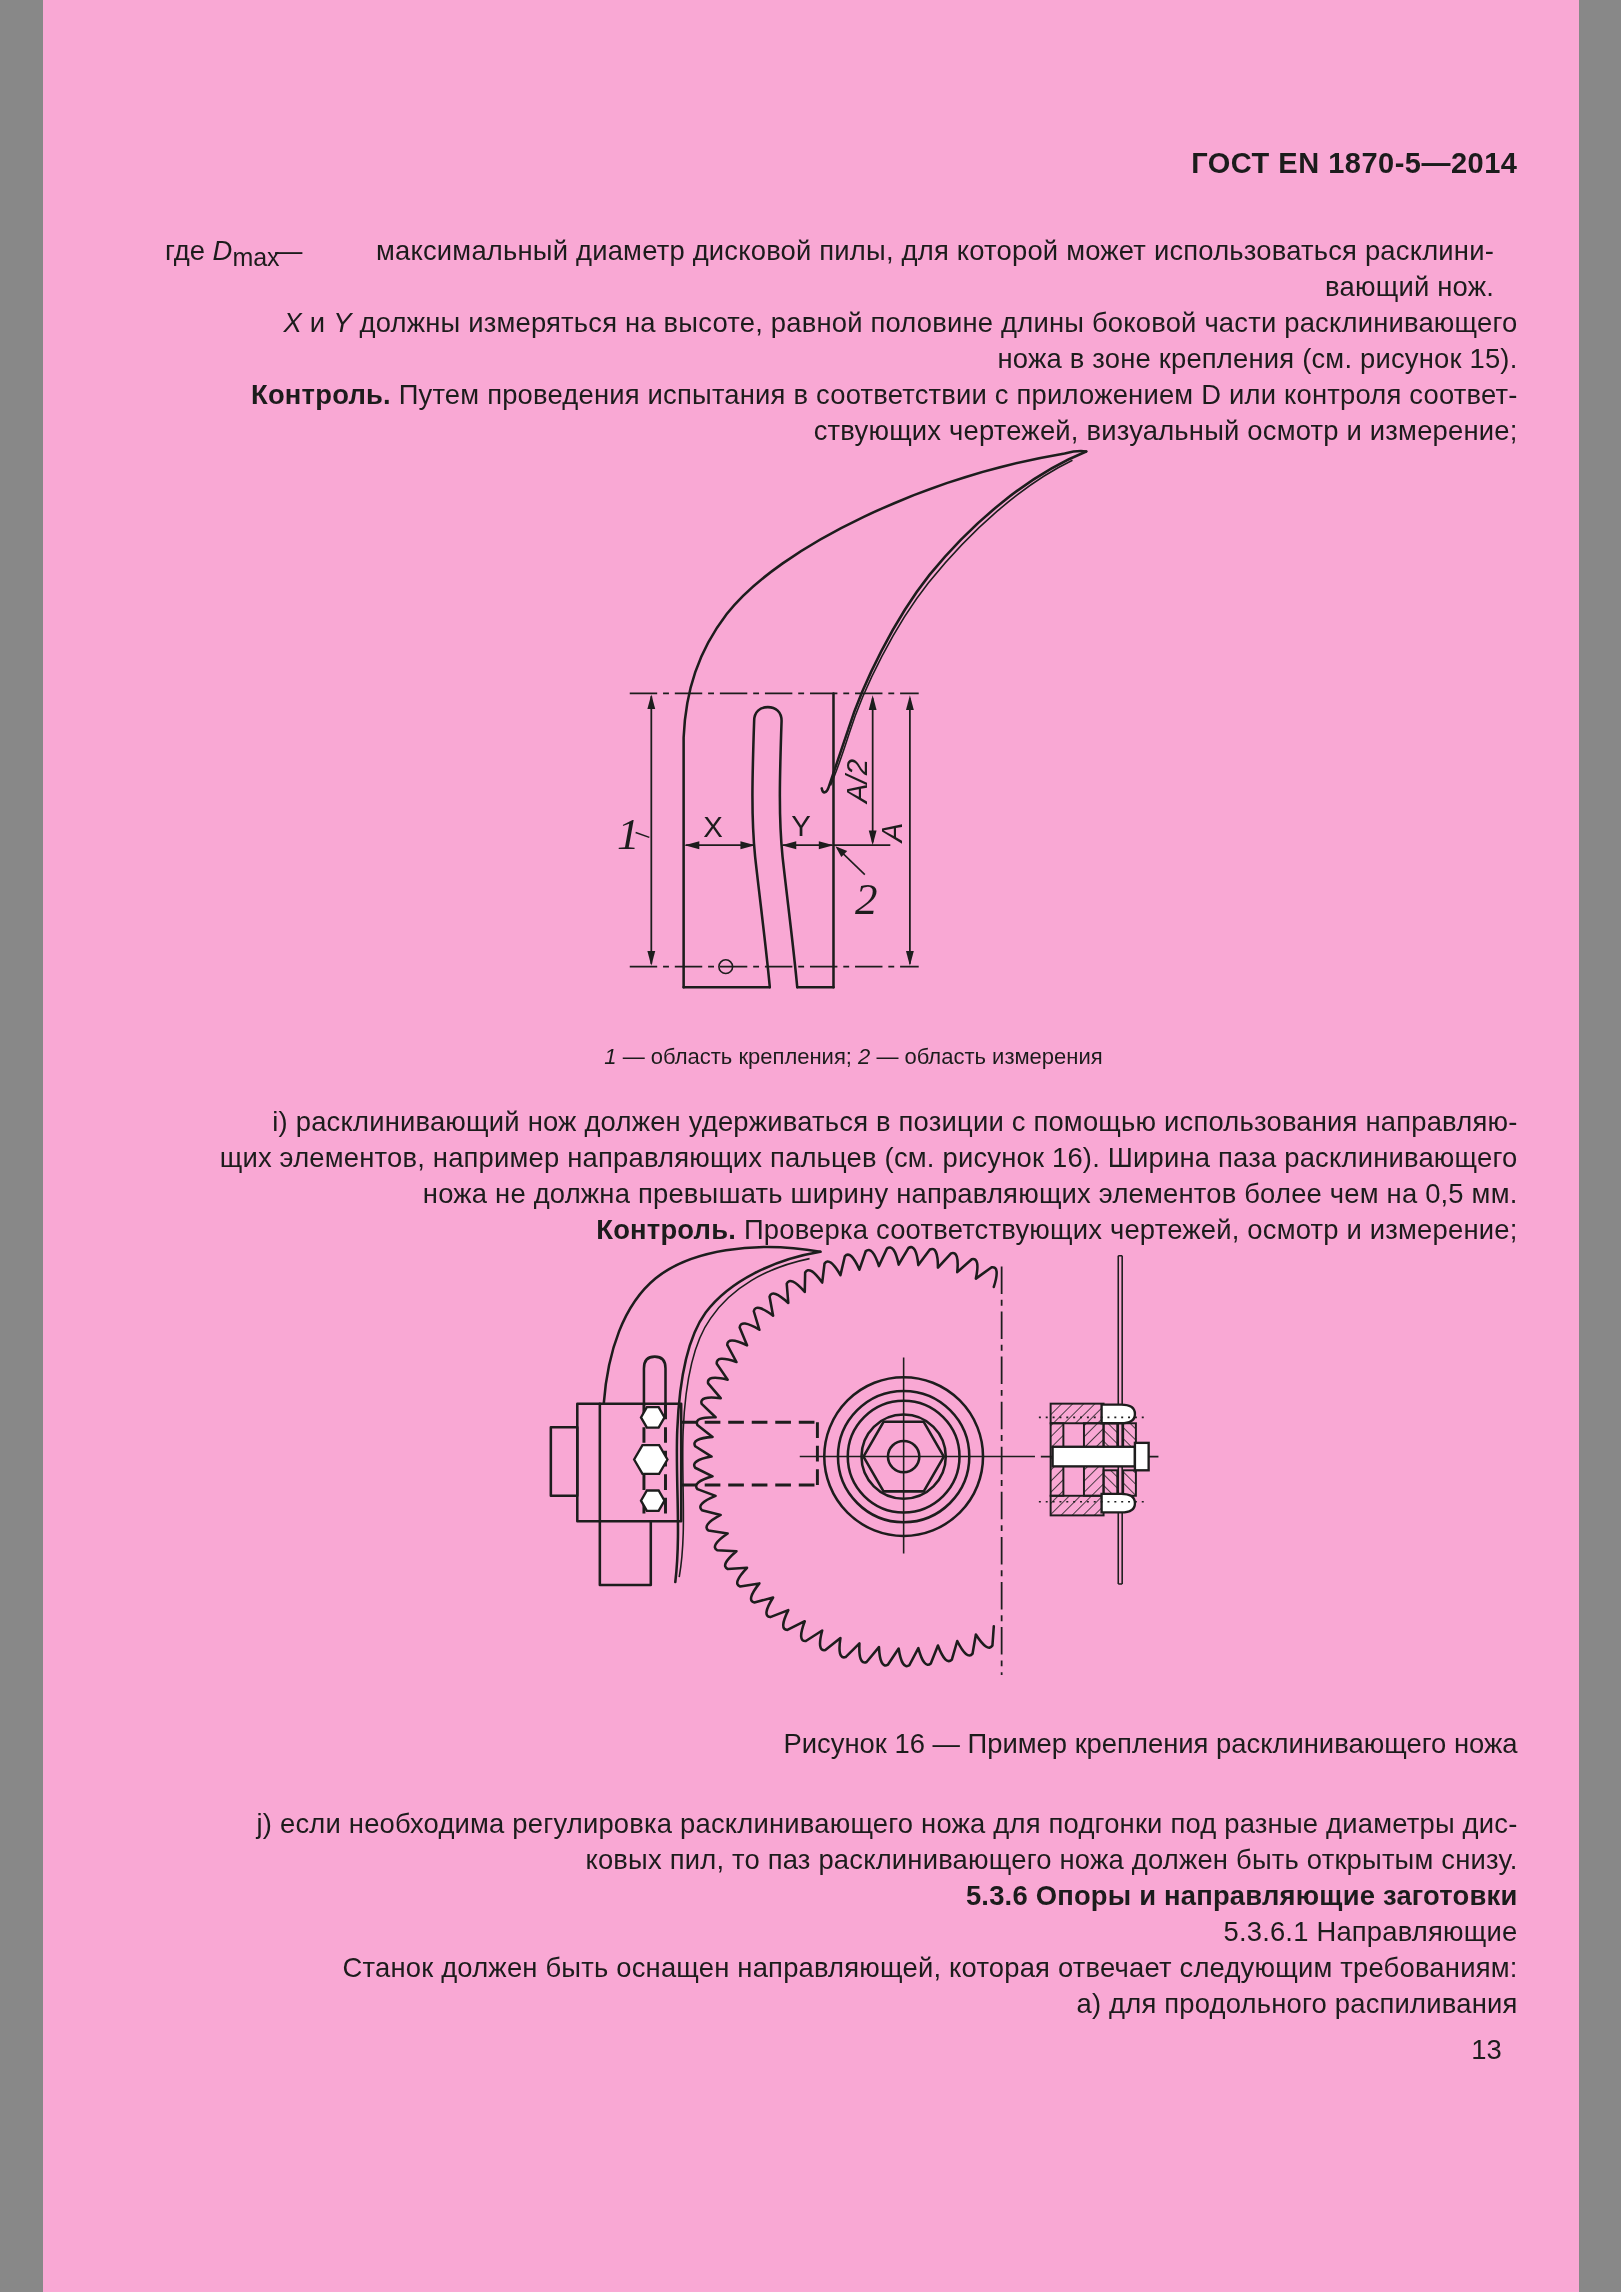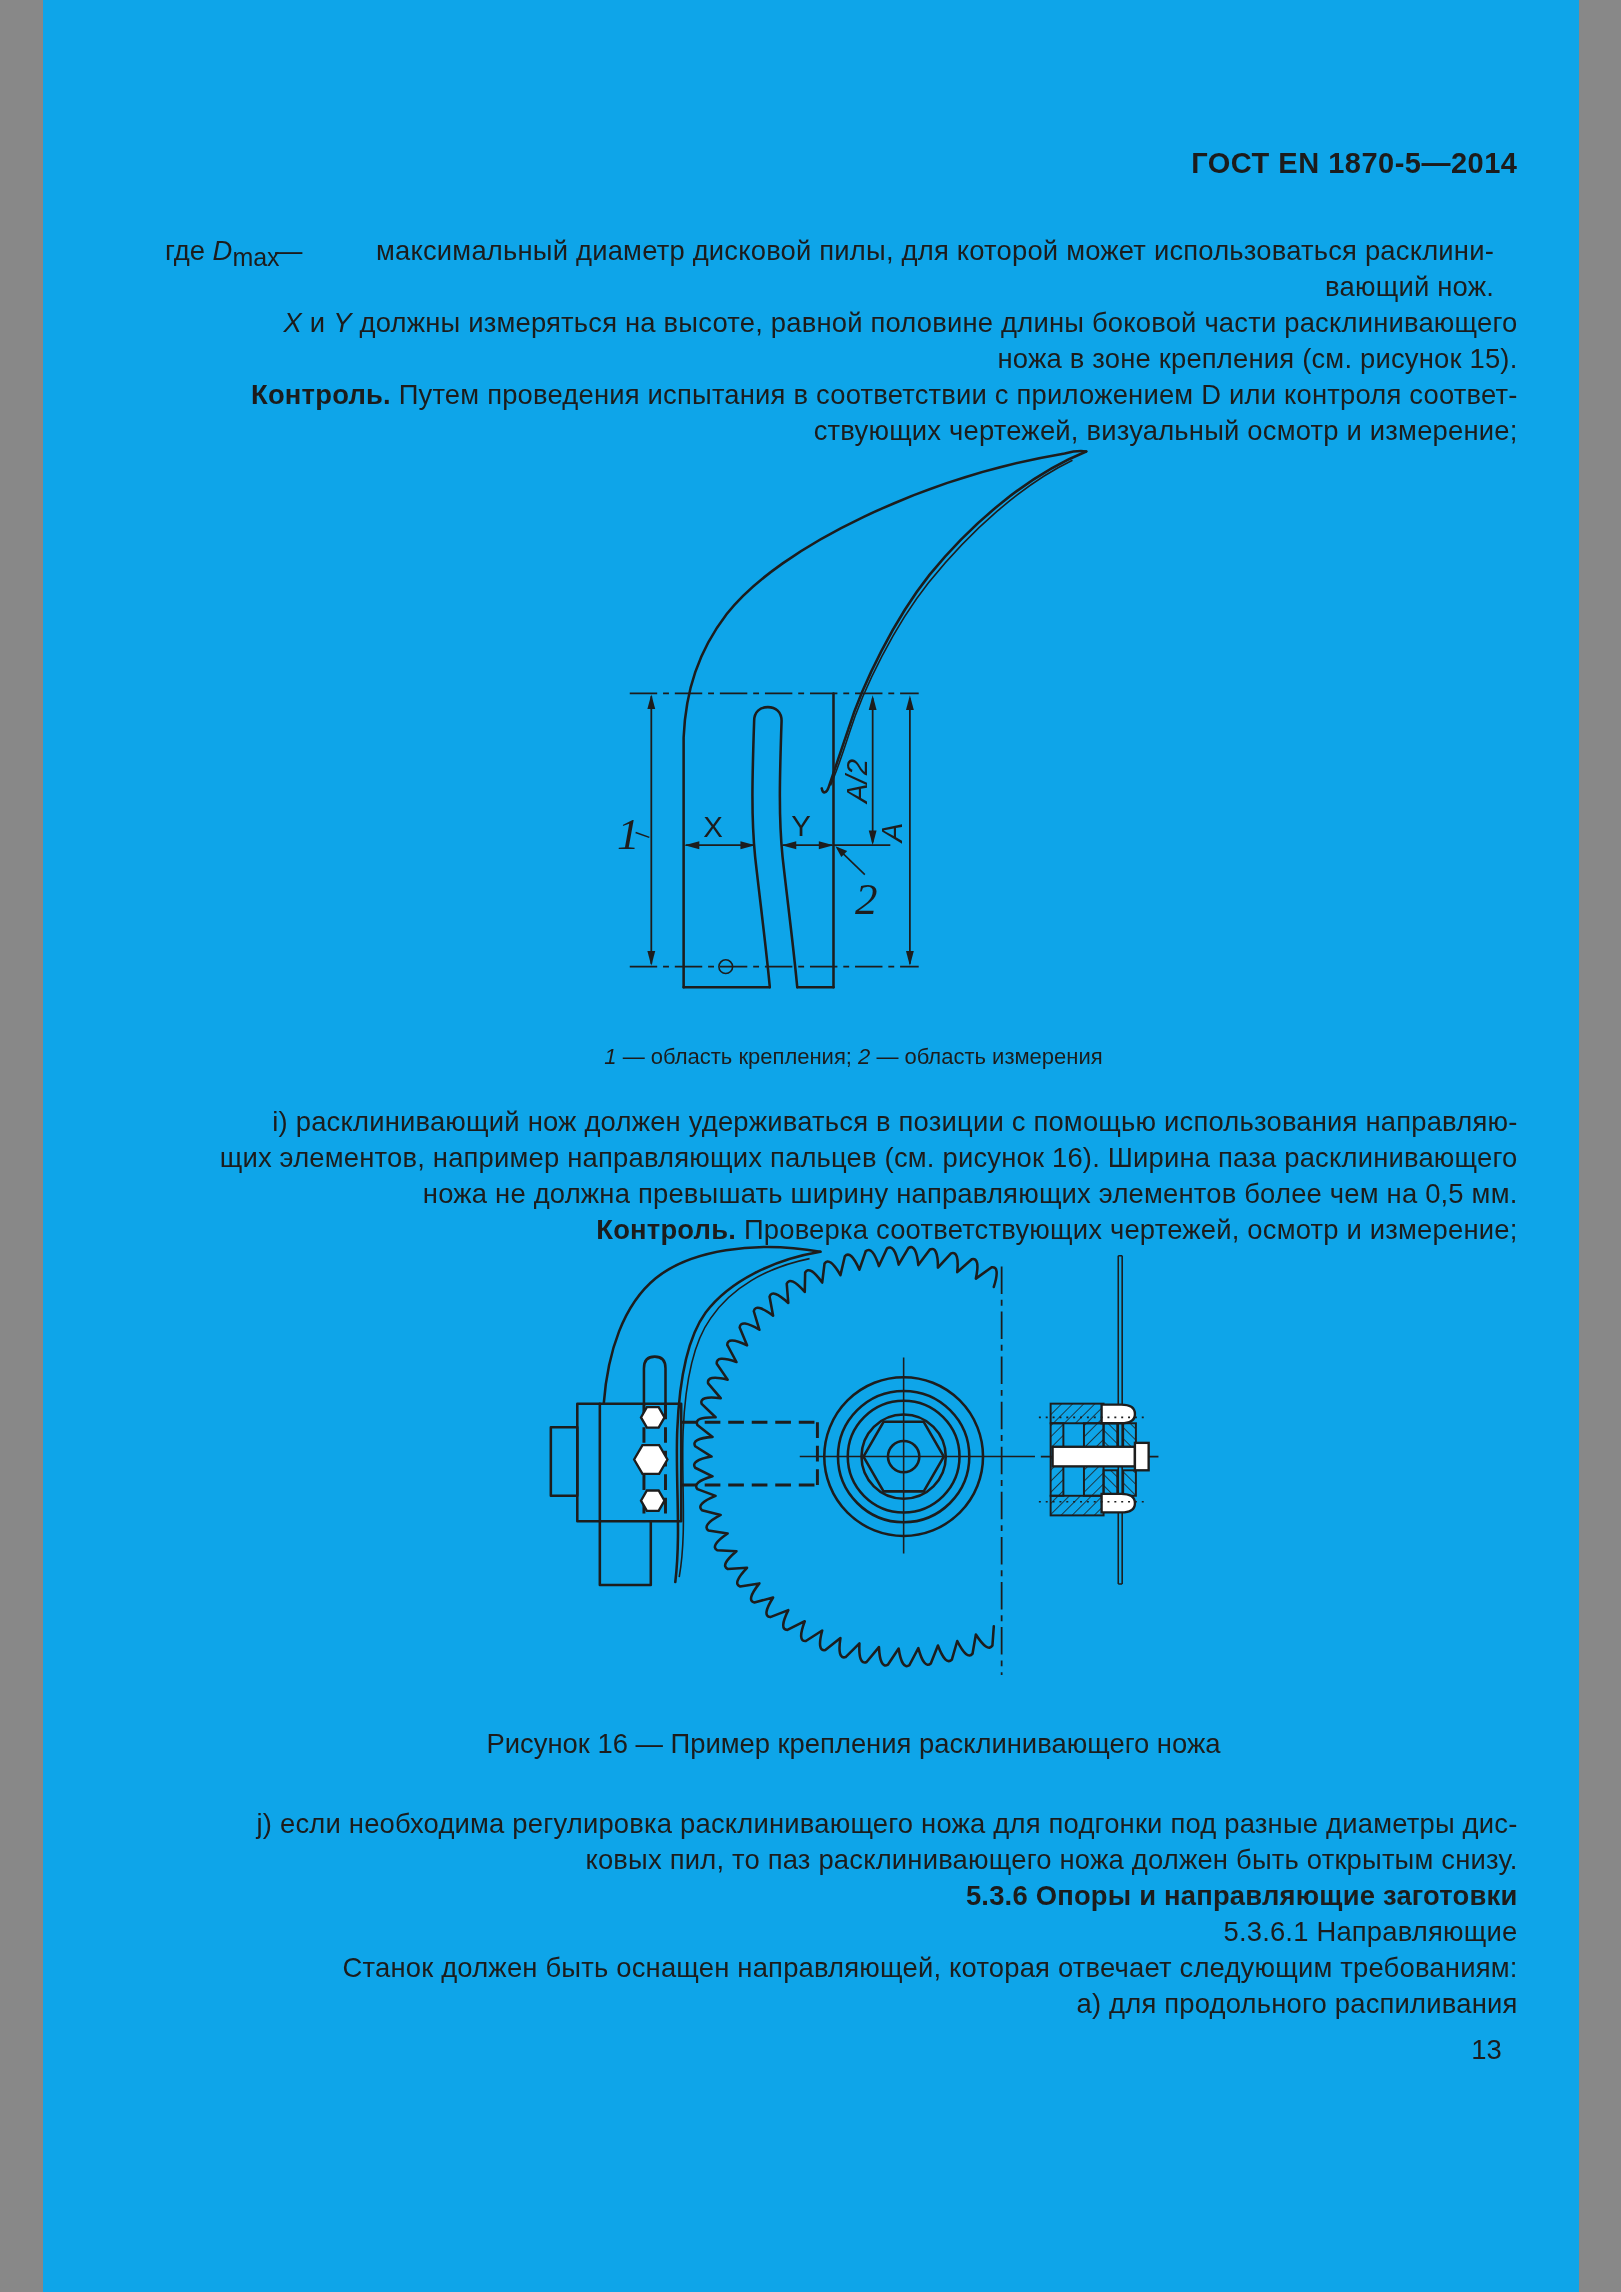--- a/index.html
+++ b/index.html
@@ -1,36 +1,36 @@
 <!DOCTYPE html>
 <html><head>
 <meta charset="utf-8">
 <style>
   html,body{margin:0;padding:0;background:#888;}
   .page{
-    width:1536px;height:2293px;position:relative;background:#0ea5e9;
+    width:1536px;height:2293px;position:relative;background:#f9a8d4;
     font-family:"Liberation Sans",sans-serif;color:#1c1c1c;overflow:hidden;
     margin:0 auto;
   }
   .content{margin:0 147px;width:1328px;}
   .doc-header{padding-top:147px;text-align:right;font-weight:bold;font-size:29px;letter-spacing:0.5px;margin-bottom:53px;}
   .line{font-size:27.4px;line-height:36px;white-space:pre;letter-spacing:0.2px;text-align:right;}
   .indent{padding-left:59px;}
   .it{font-style:italic;}
   .b{font-weight:bold;}
   sub{font-size:25px;}
   .def-row{display:flex;margin-left:-24.5px;font-size:27.4px;line-height:36px;}
   .def-term{width:110px;white-space:nowrap;}
   .def-dash{width:101px;}
   .fig-wrap{position:relative;}
   .fig15{margin-top:-23.5px;margin-left:417px;display:block;}
   .fig16{margin-top:-13.7px;margin-left:353px;display:block;}
   .legend{margin-top:43px;text-align:center;font-size:22px;line-height:29px;}
   .fig-caption{margin-top:9.8px;text-align:center;font-size:27.4px;line-height:35px;}
-  .fig-caption.c16{margin-top:39px;}
+  .fig-caption.c16{margin-top:39px;text-align:right;}
   .para{margin-top:33px;}
   .para-j{margin-top:45px;}
   .page-num{margin-top:11.8px;text-align:right;font-size:27.4px;padding-right:15.7px;}
   svg{overflow:visible;}
   .ln{stroke:#1d1d1d;fill:none;stroke-width:2.6;stroke-linecap:round;stroke-linejoin:round;}
   .thin{stroke:#1d1d1d;fill:none;stroke-width:1.6;}
   .dashdot{stroke:#1d1d1d;fill:none;stroke-width:1.8;stroke-dasharray:28 6 6 6;}
   .dim{stroke:#1d1d1d;fill:none;stroke-width:1.8;}
   .arrow{fill:#1d1d1d;stroke:none;}
   .dimtext{font-family:"Liberation Sans",sans-serif;font-size:30px;fill:#1d1d1d;}

